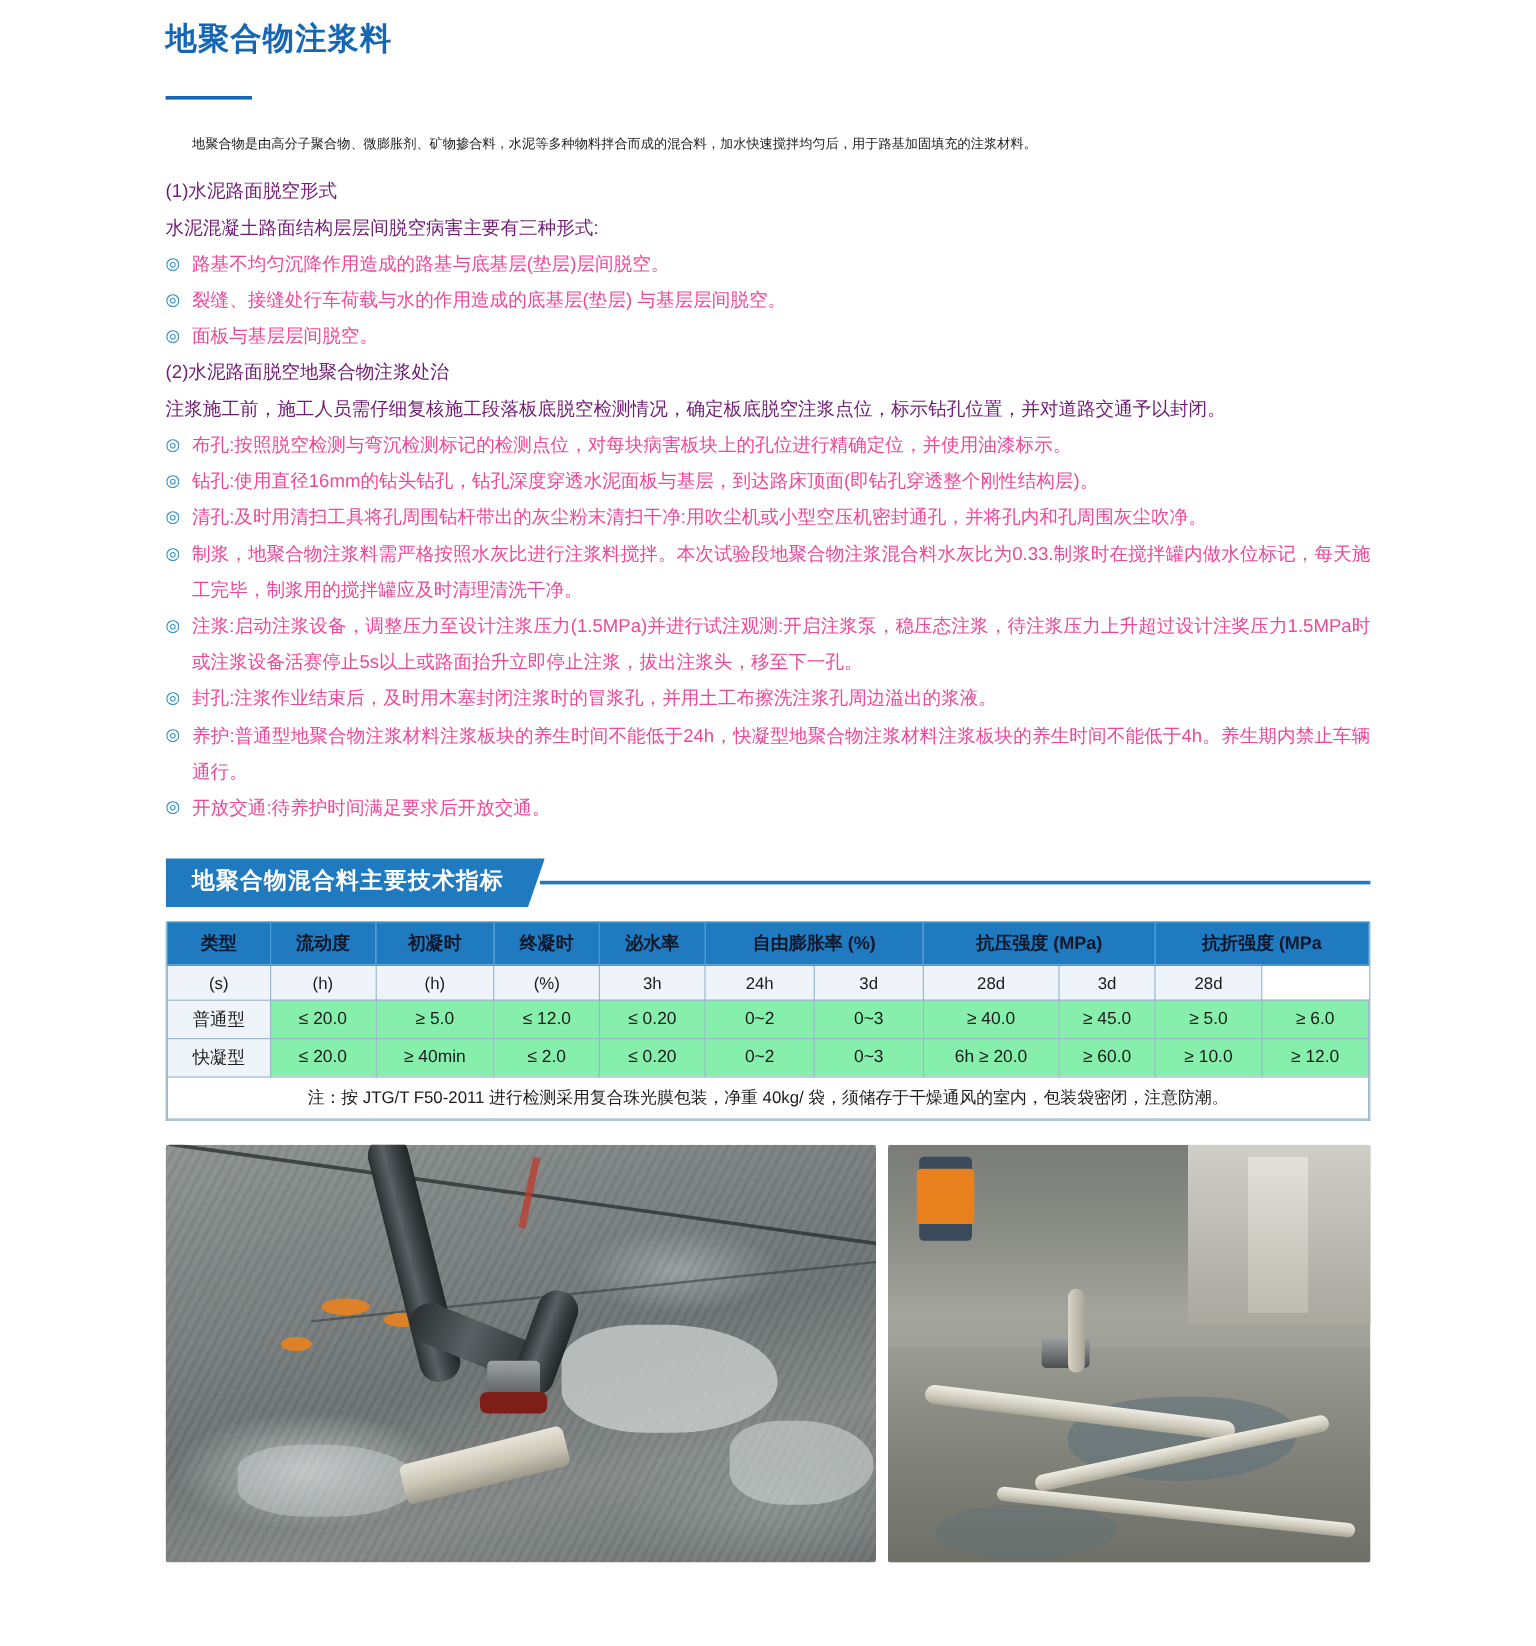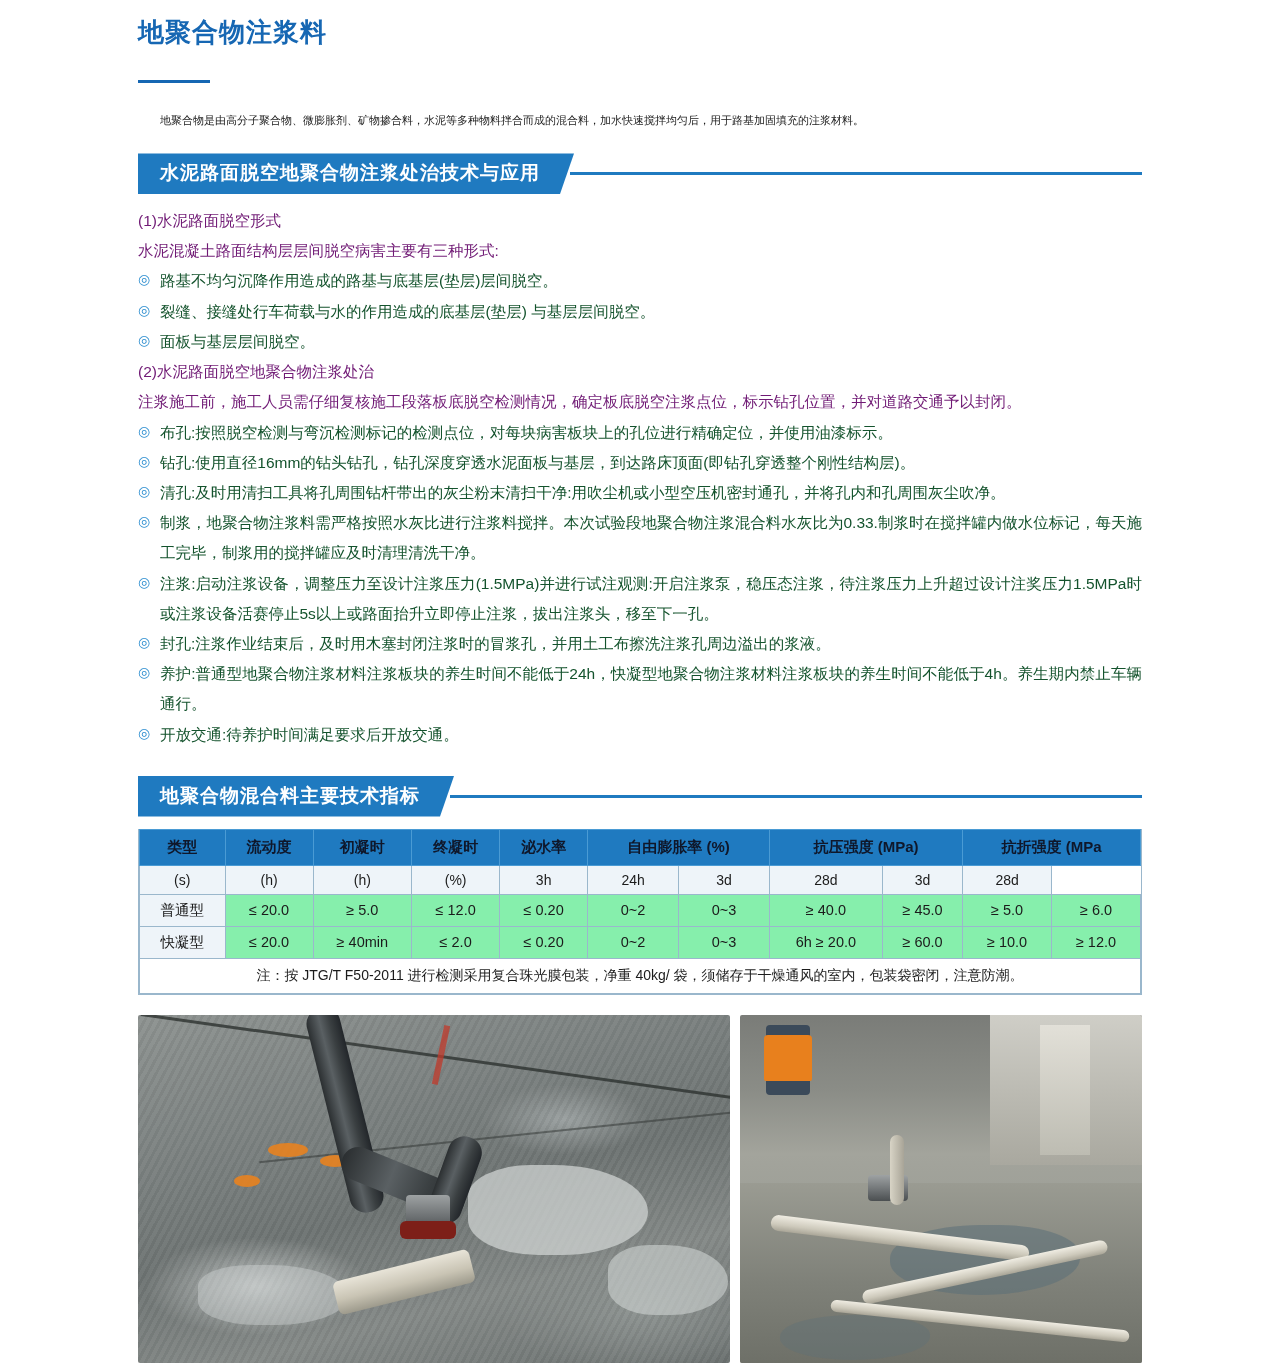--- a/index.html
+++ b/index.html
@@ -89,21 +89,21 @@
     text-align: justify;
   }
   ul.bullets {
     list-style: none;
     margin: 0;
     padding: 0;
   }
   ul.bullets li {
     font-size: 15.5px;
     line-height: 1.95;
-    color: #14532d;
+    color: #ec4899;
     position: relative;
     padding-left: 22px;
     text-align: justify;
   }
   ul.bullets li::before {
     content: "\25CE";
     position: absolute;
     left: 0;
     top: 0;
     color: #2f8fd0;
@@ -260,24 +260,20 @@
 <body>
 
 <div class="page">
   <div class="content">
 
     <h1 class="main-title">地聚合物注浆料</h1>
     <div class="title-rule"></div>
 
     <p class="intro">地聚合物是由高分子聚合物、微膨胀剂、矿物掺合料，水泥等多种物料拌合而成的混合料，加水快速搅拌均匀后，用于路基加固填充的注浆材料。</p>
 
-    <div class="section-banner">
-      <div class="banner-tag">水泥路面脱空地聚合物注浆处治技术与应用</div>
-      <div class="banner-line"></div>
-    </div>
 
     <p class="para">(1)水泥路面脱空形式</p>
     <p class="para">水泥混凝土路面结构层层间脱空病害主要有三种形式:</p>
 
     <ul class="bullets">
       <li>路基不均匀沉降作用造成的路基与底基层(垫层)层间脱空。</li>
       <li>裂缝、接缝处行车荷载与水的作用造成的底基层(垫层) 与基层层间脱空。</li>
       <li>面板与基层层间脱空。</li>
     </ul>
 

